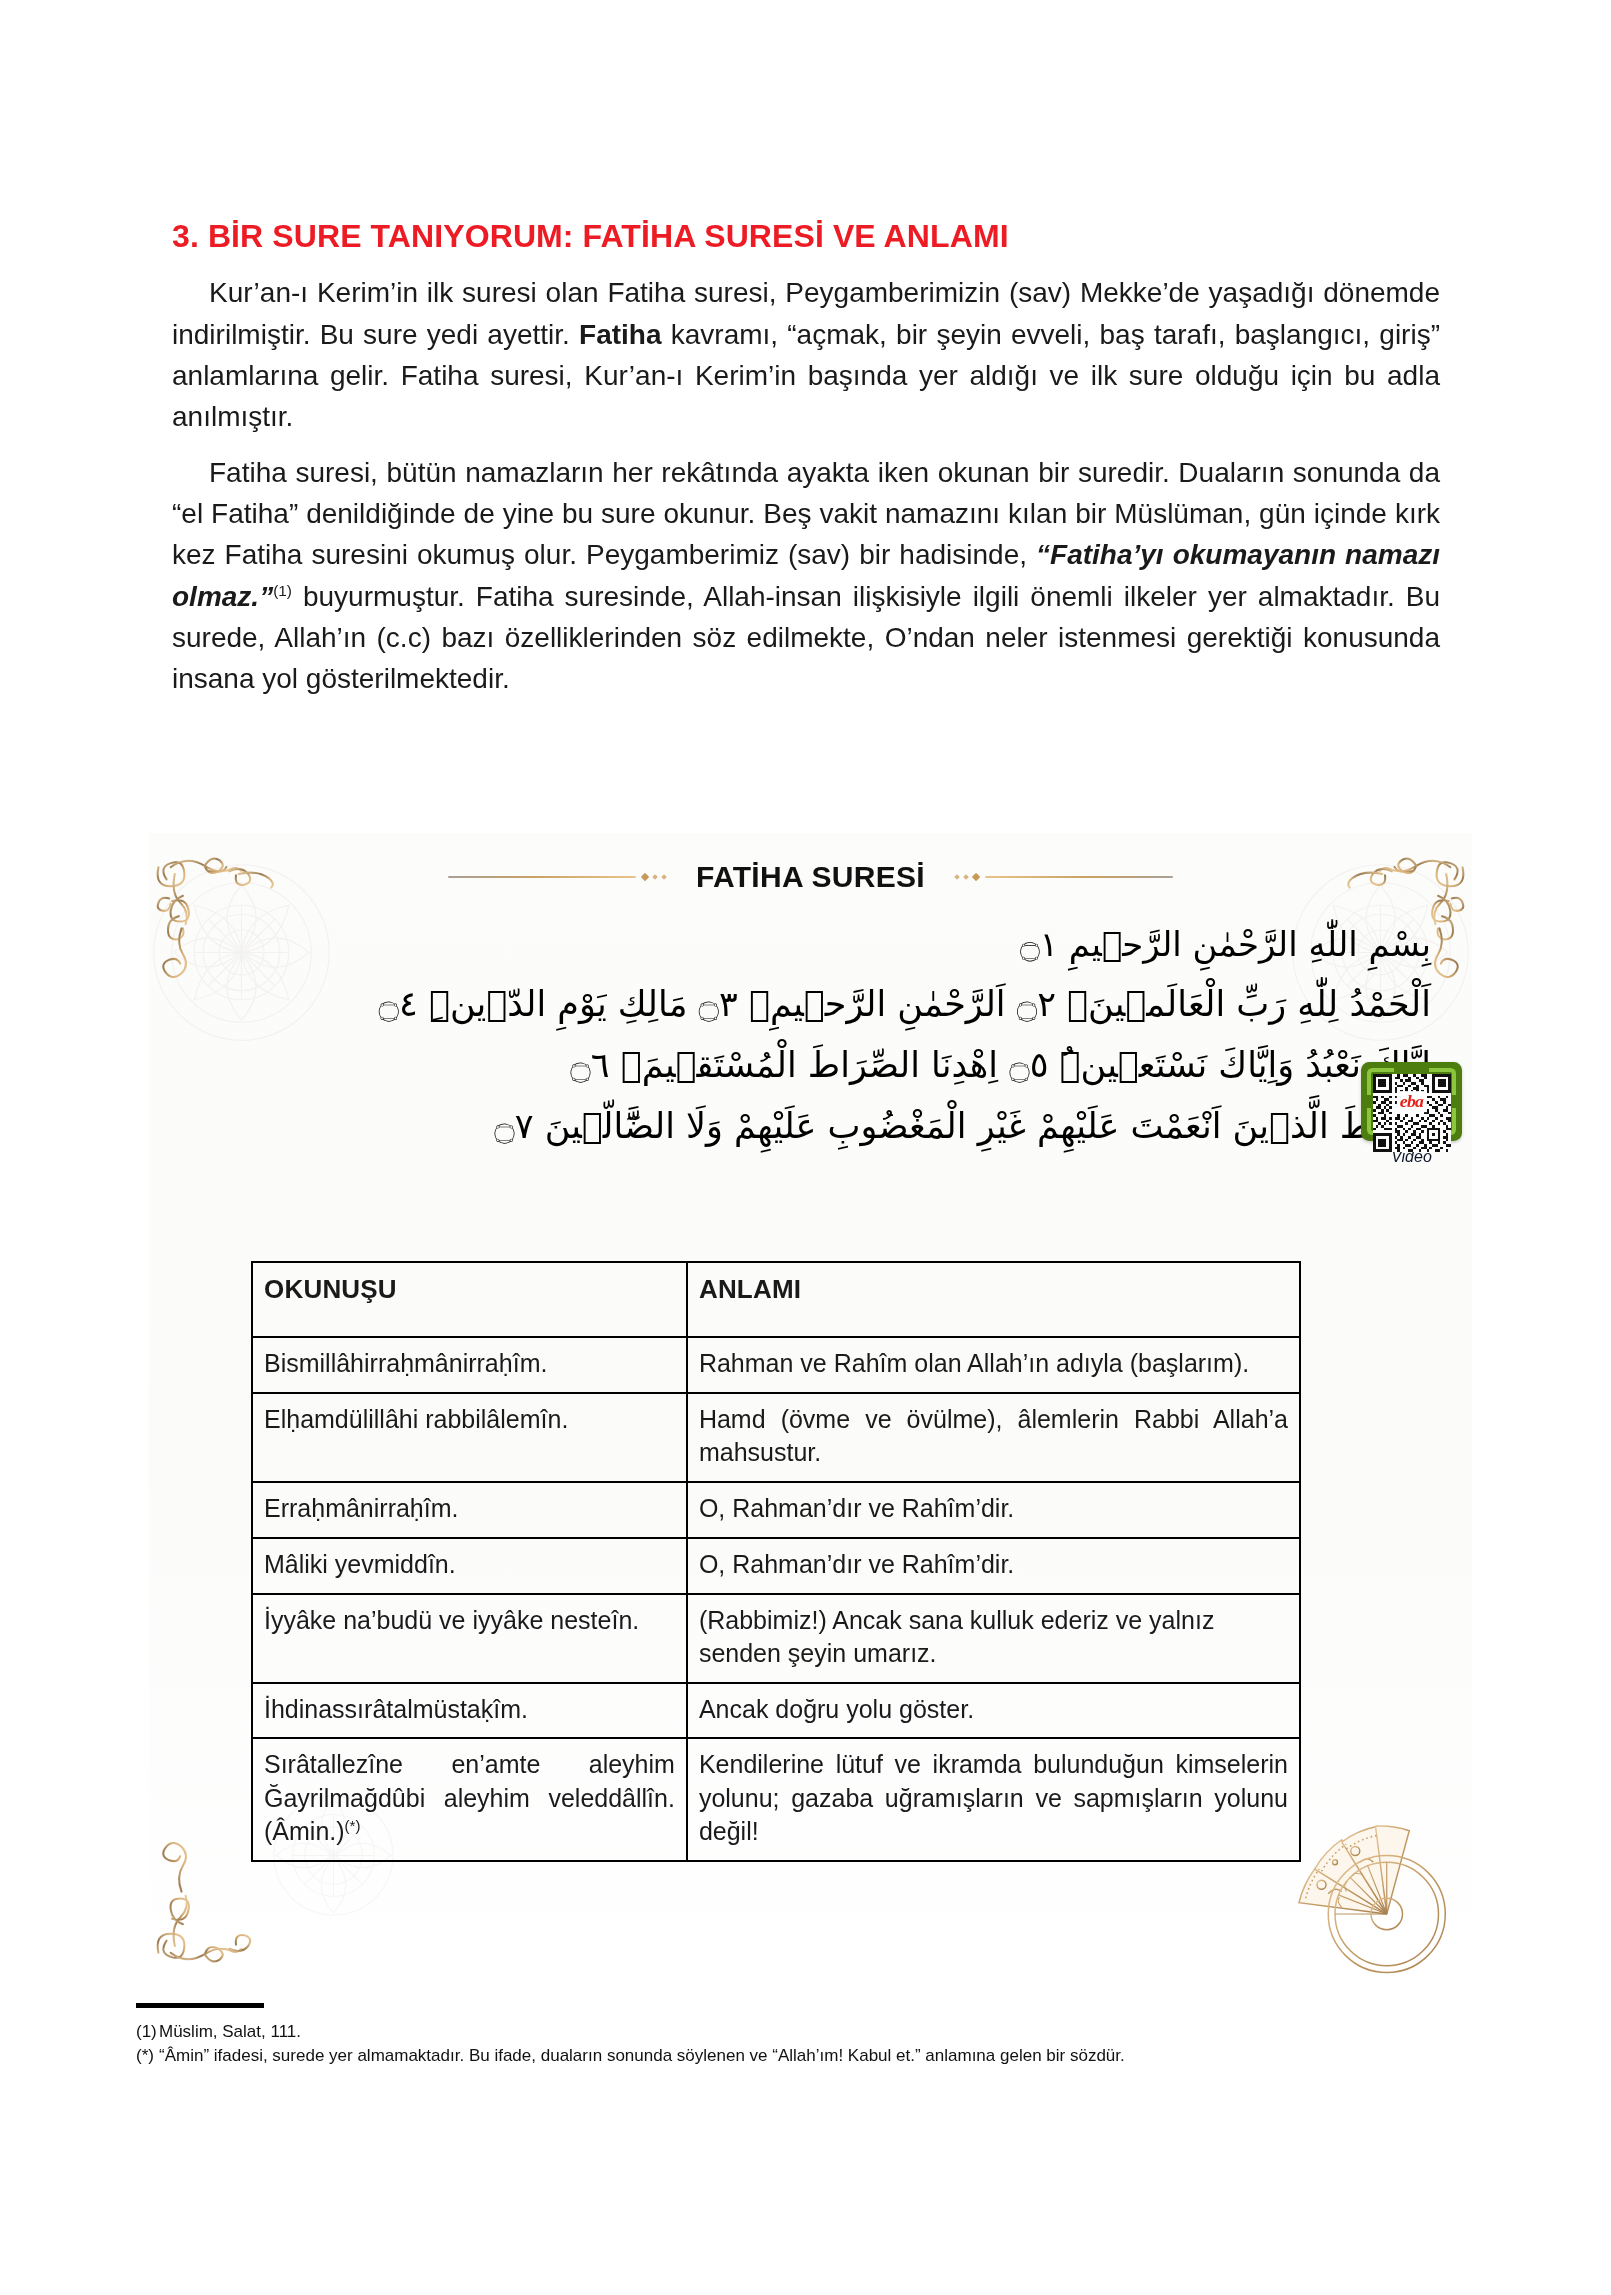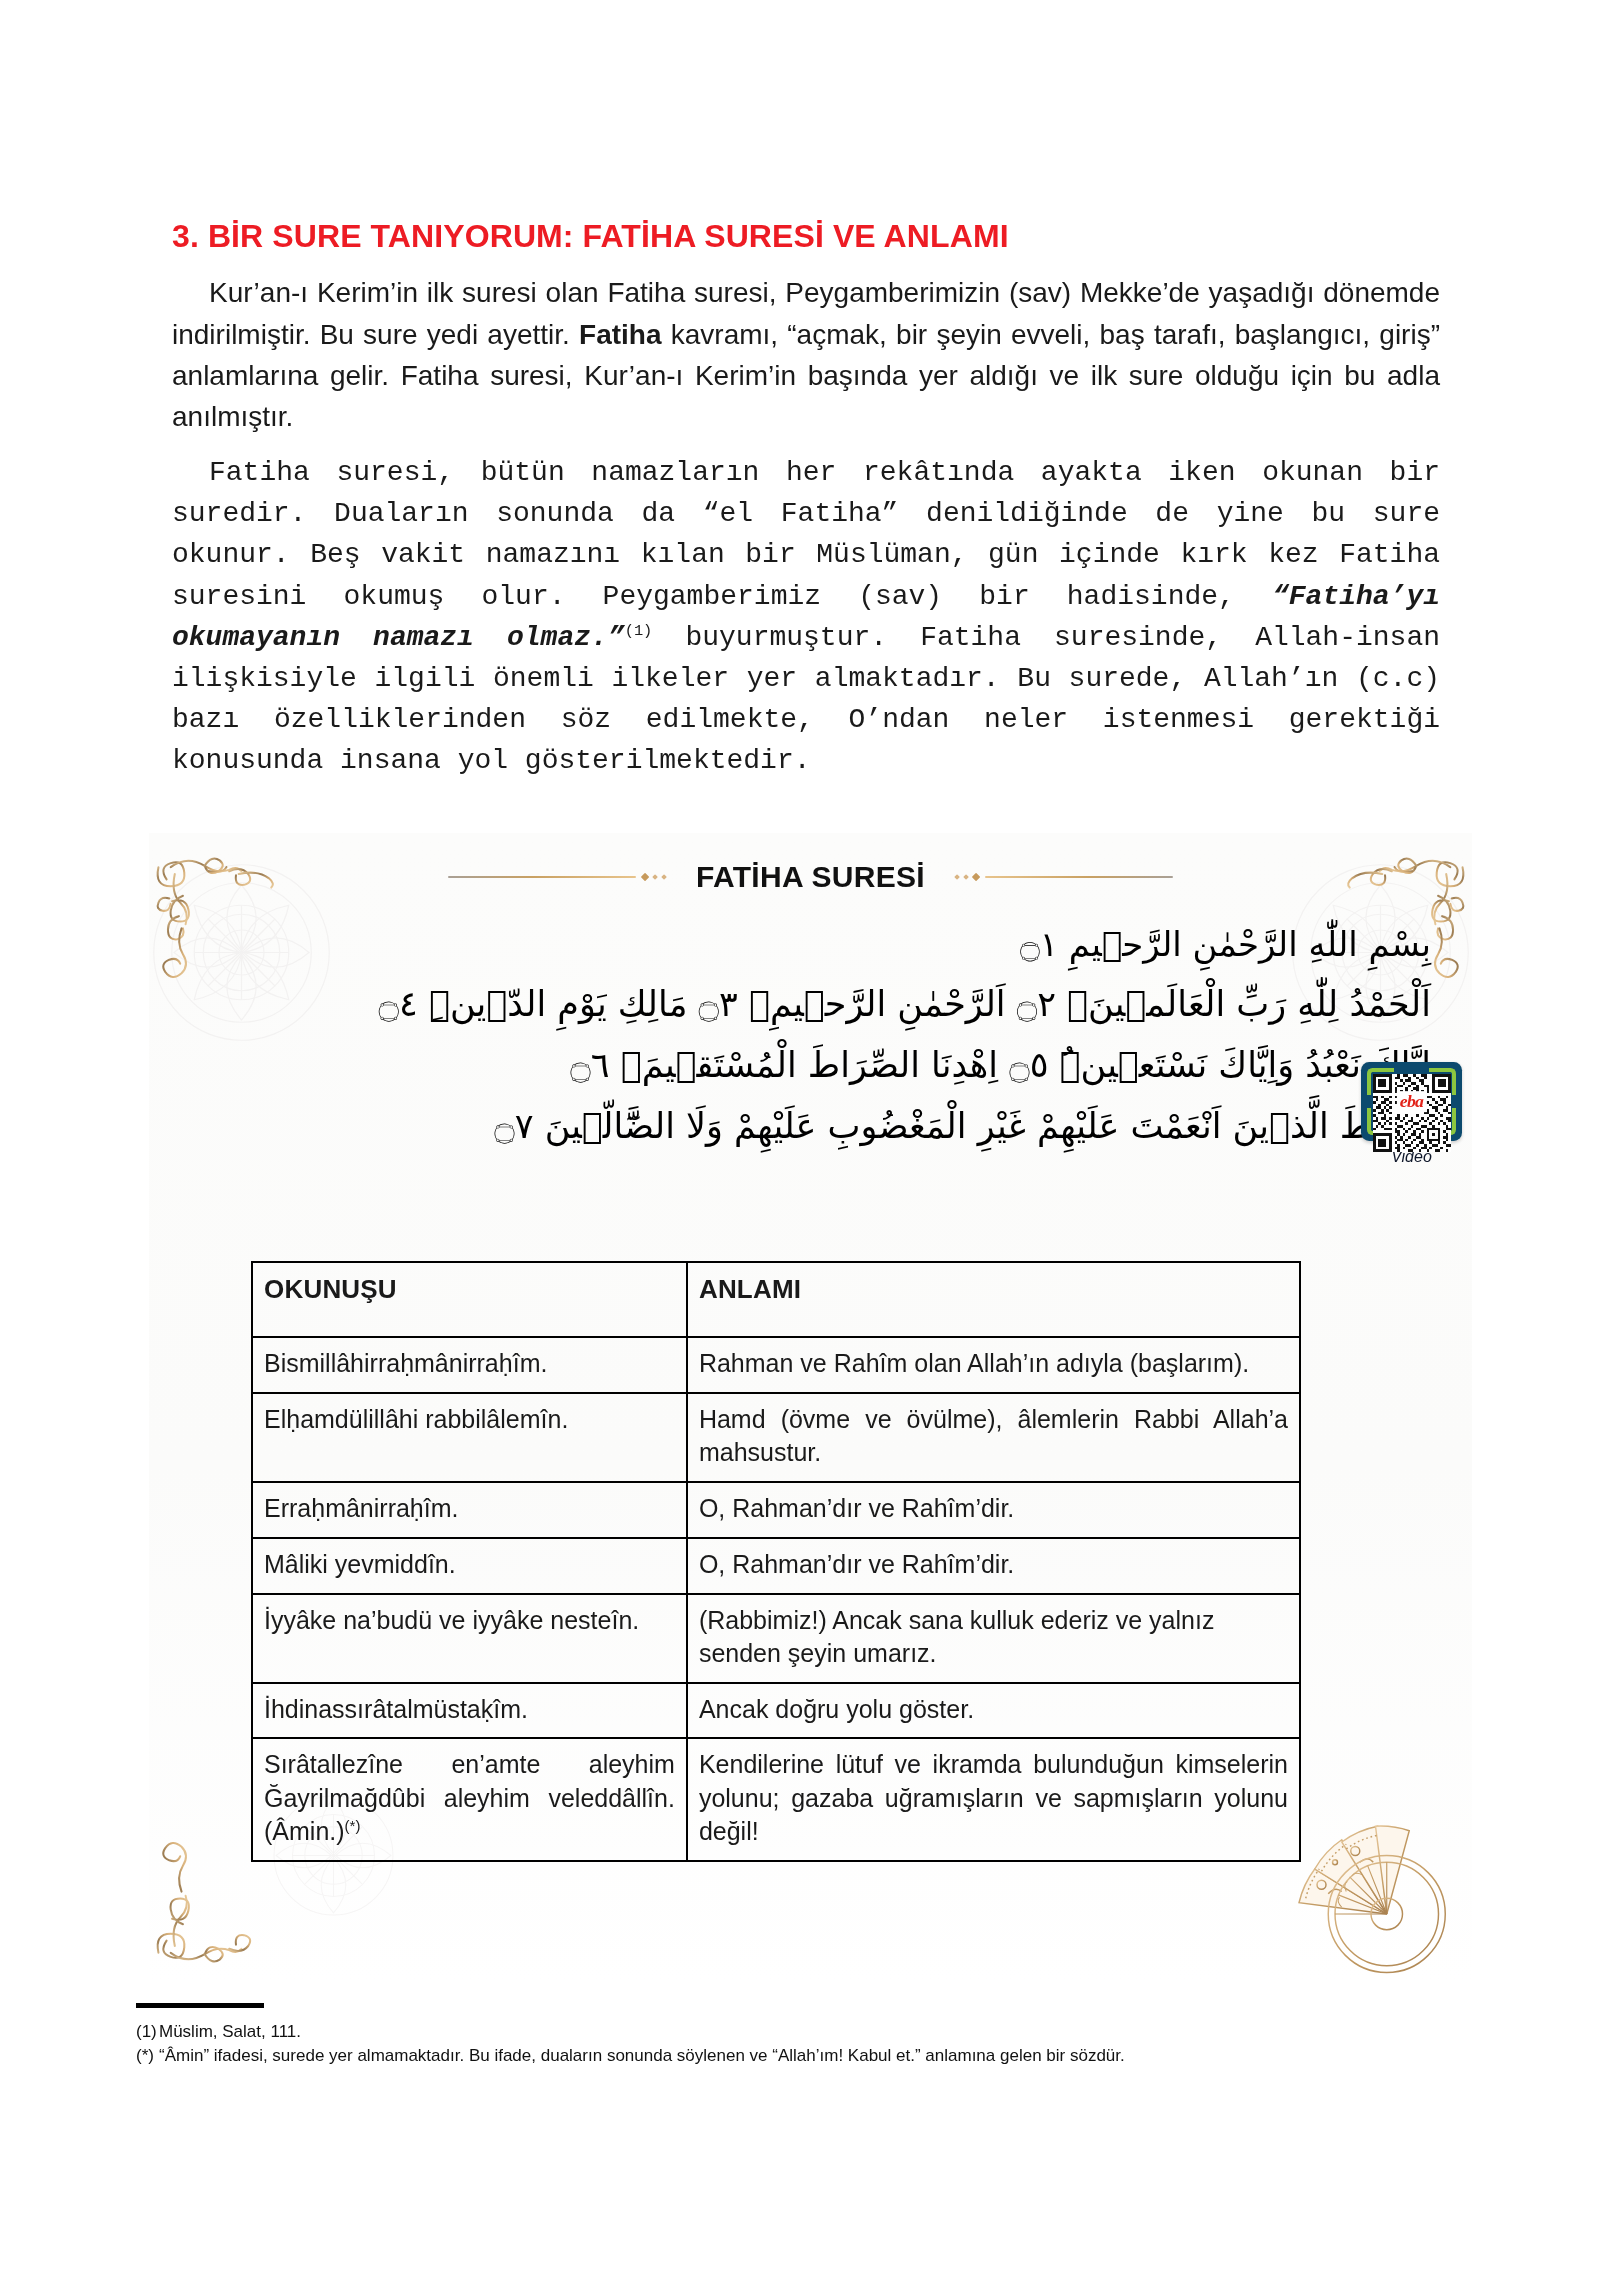--- a/index.html
+++ b/index.html
@@ -40,21 +40,21 @@
   }
 
   p.body-par {
     font-size: 28px;
     line-height: 1.47;
     margin: 0 0 15px 0;
     text-align: justify;
     text-indent: 37px;
     hyphens: none;
   }
-  p.body-par:last-of-type { margin-bottom: 8px; font-family: Liberation Mono, monospace; }
+  p.body-par:last-of-type { margin-bottom: 8px; }
 
   .b { font-weight: bold; }
   .bi { font-weight: bold; font-style: italic; }
   sup.fn { font-size: 0.55em; vertical-align: super; font-weight: normal; font-style: normal; }
 
   
   .sure-box {
     position: absolute;
     left: 149px;
     top: 833px;
@@ -166,21 +166,21 @@
     position: absolute;
     left: 1361px;
     top: 1062px;
     width: 101px;
     text-align: center;
   }
   .qr-frame {
     position: relative;
     width: 101px;
     height: 79px;
-    background: #0c4a6e;
+    background: #4d7c0f;
     border-radius: 8.2px;
     box-shadow: 0 1.4px 3.4px rgba(0,0,0,0.18);
     padding: 0;
     box-sizing: border-box;
   }
   .qr-frame .brk {
     position: absolute;
     width: 23px; height: 23px;
     border: 4.8px solid #8cc63f;
   }

